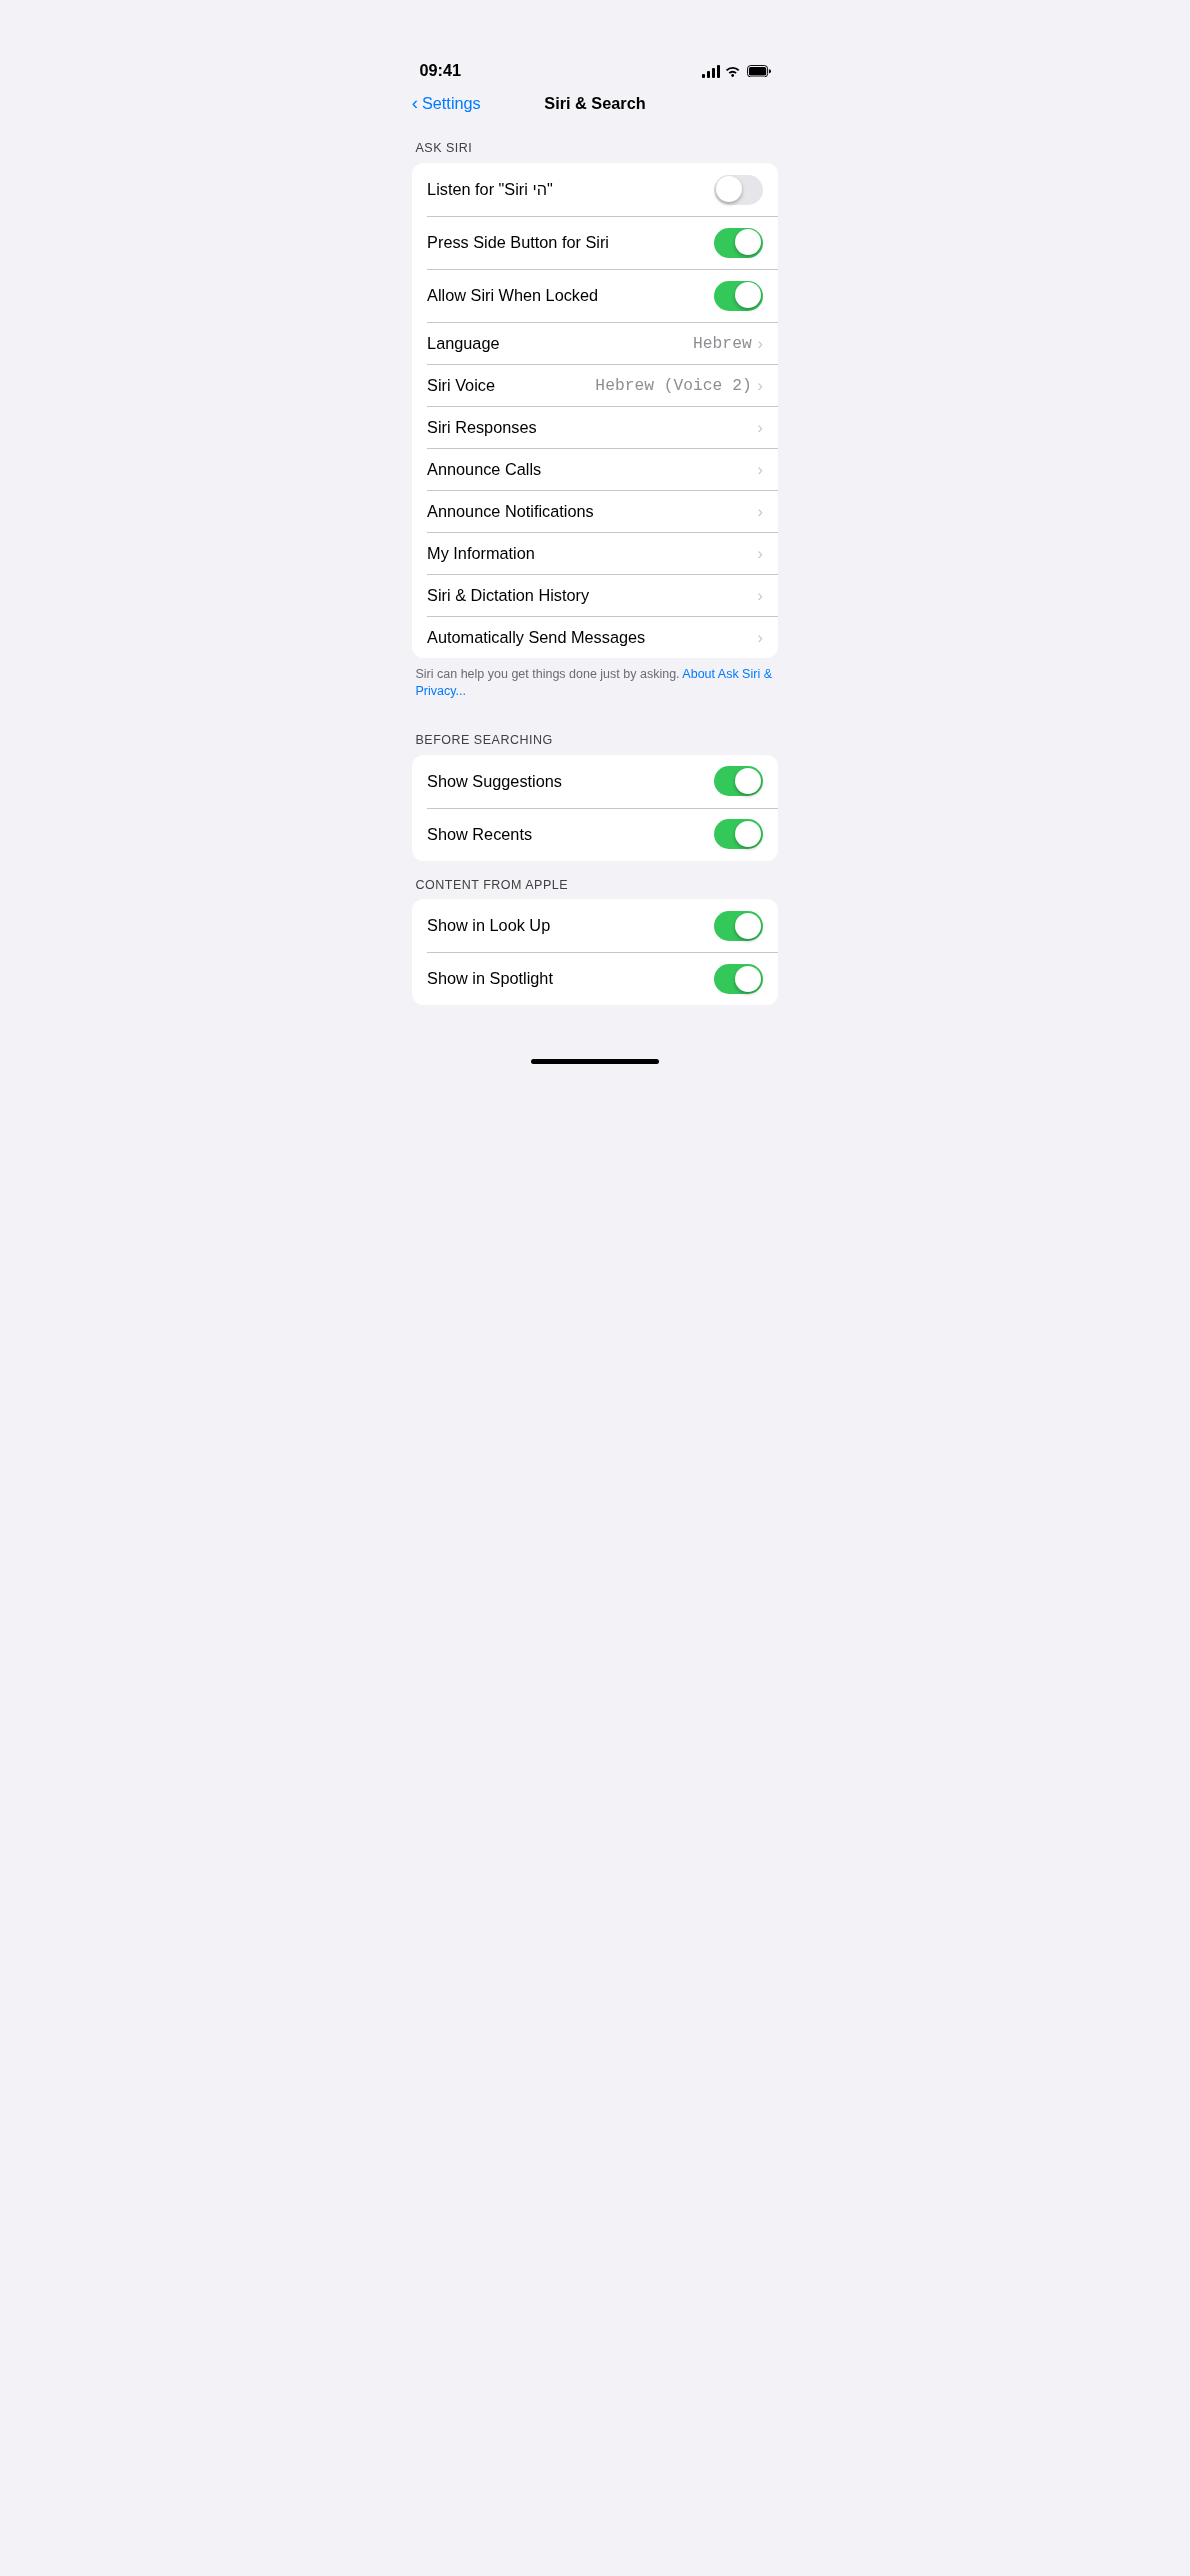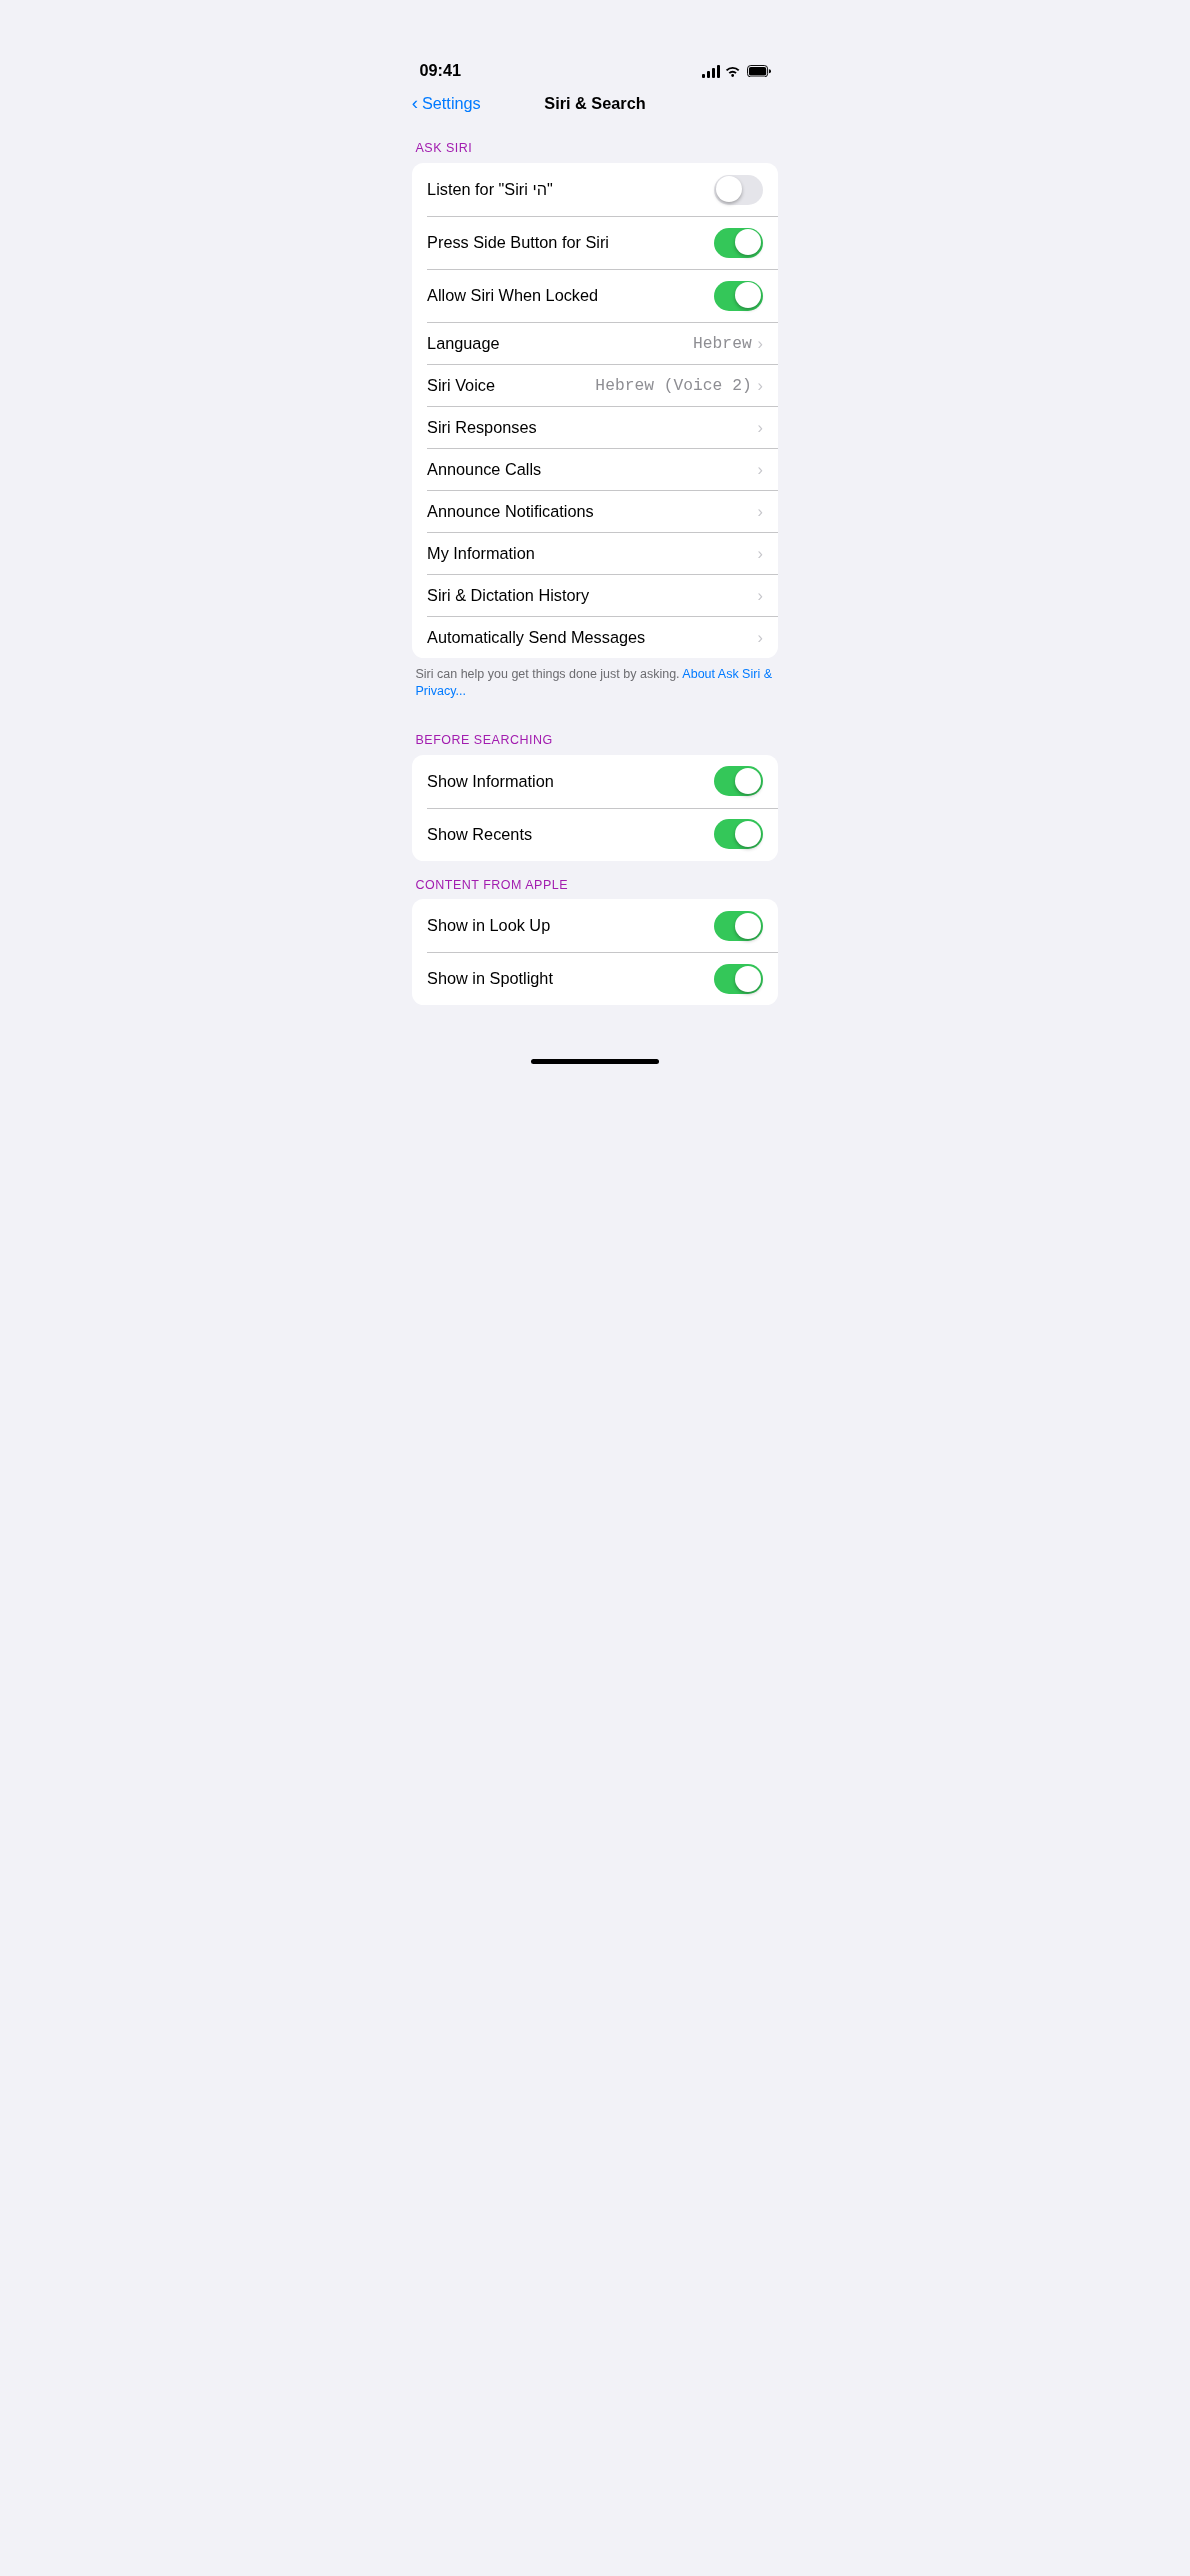--- a/index.html
+++ b/index.html
@@ -79,21 +79,21 @@
       padding: 0 0 38px 0;
     }
 
     
     .section {
       margin-bottom: 0;
     }
     .section-header {
       font-size: 12.5px;
       font-weight: 400;
-      color: #a21caf;
+      color: #404040;
       text-transform: uppercase;
       letter-spacing: 0.5px;
       padding: 17px 19px 7.7px 19px;
     }
     .section-footer {
       font-size: 12.5px;
       color: #6c6c70;
       padding: 7.7px 19px 15.3px 19px;
       line-height: 1.4;
     }
@@ -306,21 +306,21 @@
     <div class="section-footer">
       Siri can help you get things done just by asking. <a>About Ask Siri &amp; Privacy...</a>
     </div>
   </div>
 
   <div class="section">
     <div class="section-header">BEFORE SEARCHING</div>
     <div class="card">
 
       <div class="row">
-        <span class="row-label">Show Information</span>
+        <span class="row-label">Show Suggestions</span>
         <div class="toggle on">
           <div class="toggle-knob"></div>
         </div>
       </div>
 
       <div class="row">
         <span class="row-label">Show Recents</span>
         <div class="toggle on">
           <div class="toggle-knob"></div>
         </div>

